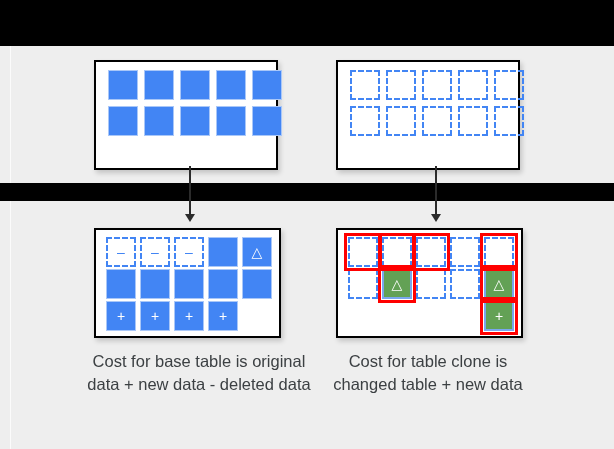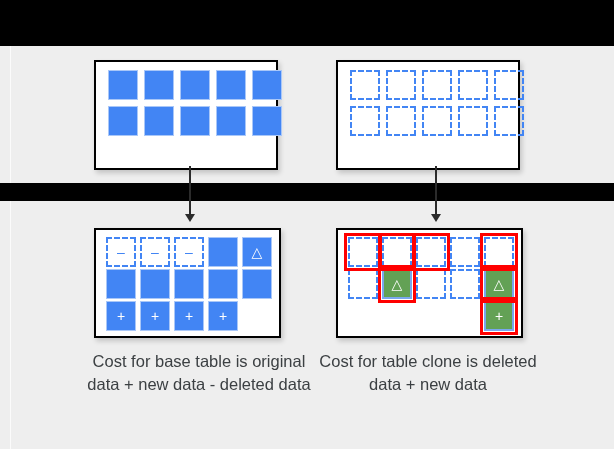--- a/index.html
+++ b/index.html
@@ -226,15 +226,15 @@
 
   <div id="arrow-layer-top">
       <div class="arrow-line" style="left: 189px; top: 166px; height: 50px;"></div>
       <div class="arrow-head" style="left: 185px; top: 214px;"></div>
       <div class="arrow-line" style="left: 435px; top: 166px; height: 50px;"></div>
       <div class="arrow-head" style="left: 431px; top: 214px;"></div>
     </div>
 
   <div class="caption" style="left:70px; top:350px; width:232px;margin-left:13px;">Cost for base table is original data + new data - deleted data</div>
 
-  <div class="caption" style="left:318px; top:350px; width:220px;">Cost for table clone is deleted data + new data</div>
+  <div class="caption" style="left:318px; top:350px; width:220px;">Cost for table clone is changed table + new data</div>
 
 </div>
 
 </body></html>

